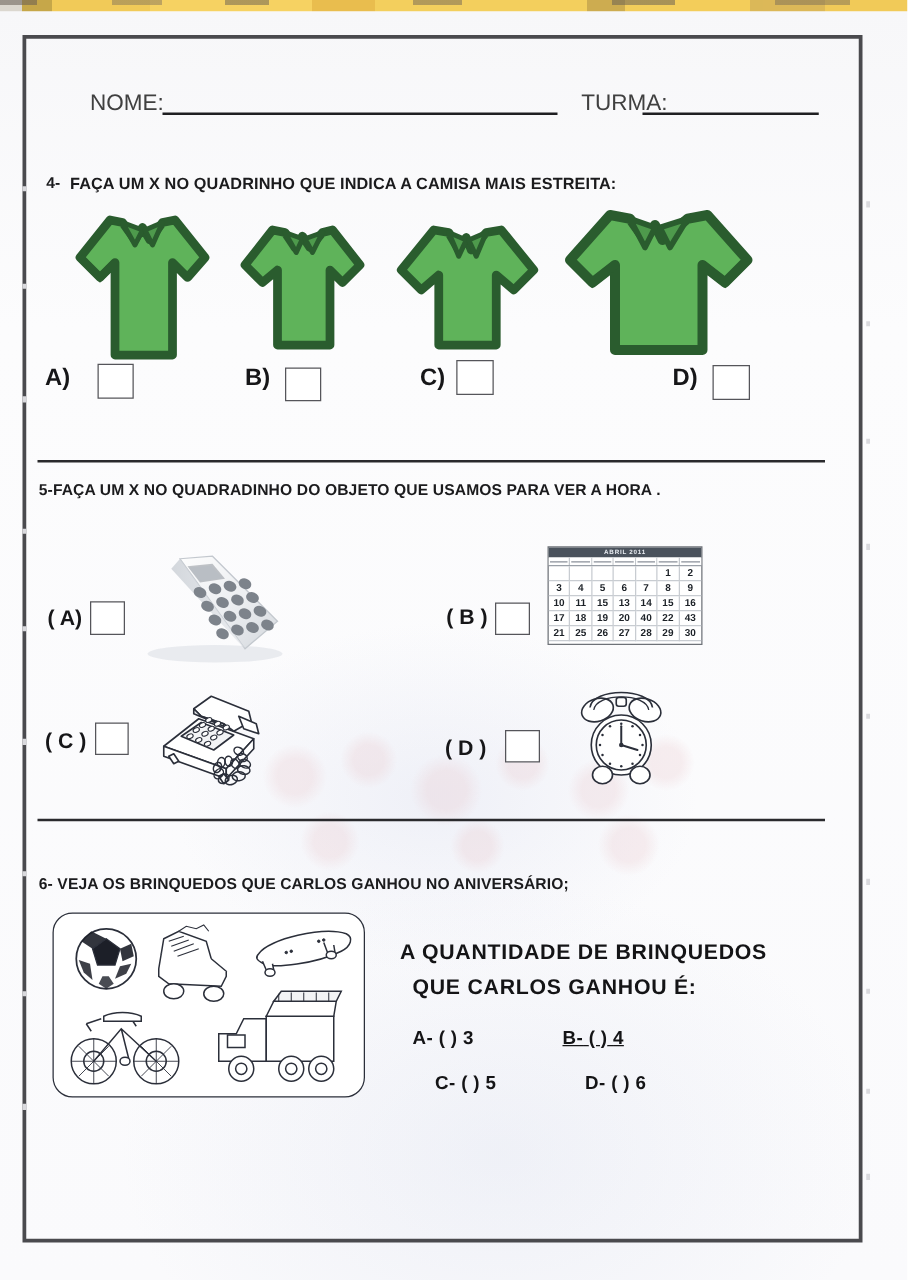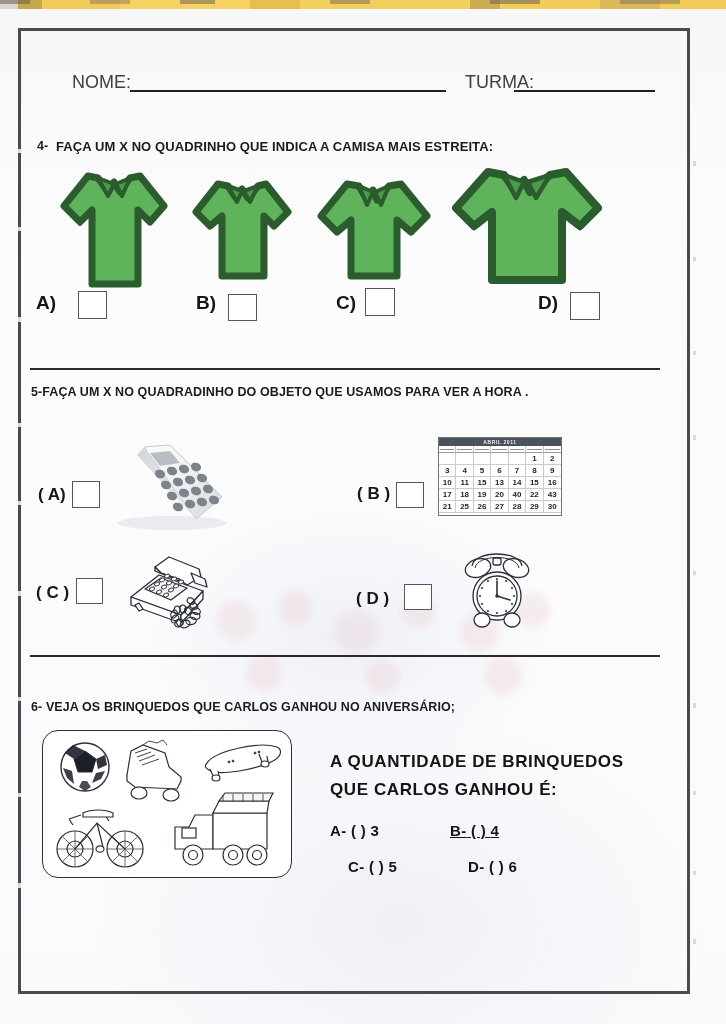--- a/index.html
+++ b/index.html
@@ -592,21 +592,21 @@
         <line x1="180" y1="64" x2="180" y2="70"></line>
           <line x1="190" y1="63" x2="190" y2="70"></line>
         <line x1="200" y1="63" x2="200" y2="70"></line>
           <line x1="210" y1="63" x2="210" y2="70"></line>
         <line x1="220" y1="63" x2="220" y2="70"></line>
       </g>
     </g>
   </svg>
 </div>
 
-<div class="q6-line" style="left:330px; top:752px; font-size:17px;">A QUANTIDADE DE BRINQUEDOS</div>
+<div class="q6-line" style="left:320px; top:752px; font-size:17px;">A QUANTIDADE DE BRINQUEDOS</div>
 <div class="q6-line" style="left:330px; top:780px; font-size:17px;">QUE CARLOS GANHOU É:</div>
 
 <div class="q6-opt" style="left:330px; top:822px;">
   <span>A-</span>
   <span>(  )</span>
   <span>3</span>
 </div>
 <div class="q6-opt" style="left:450px; top:822px;text-decoration:underline;">
   <span>B-</span>
   <span>(  )</span>

